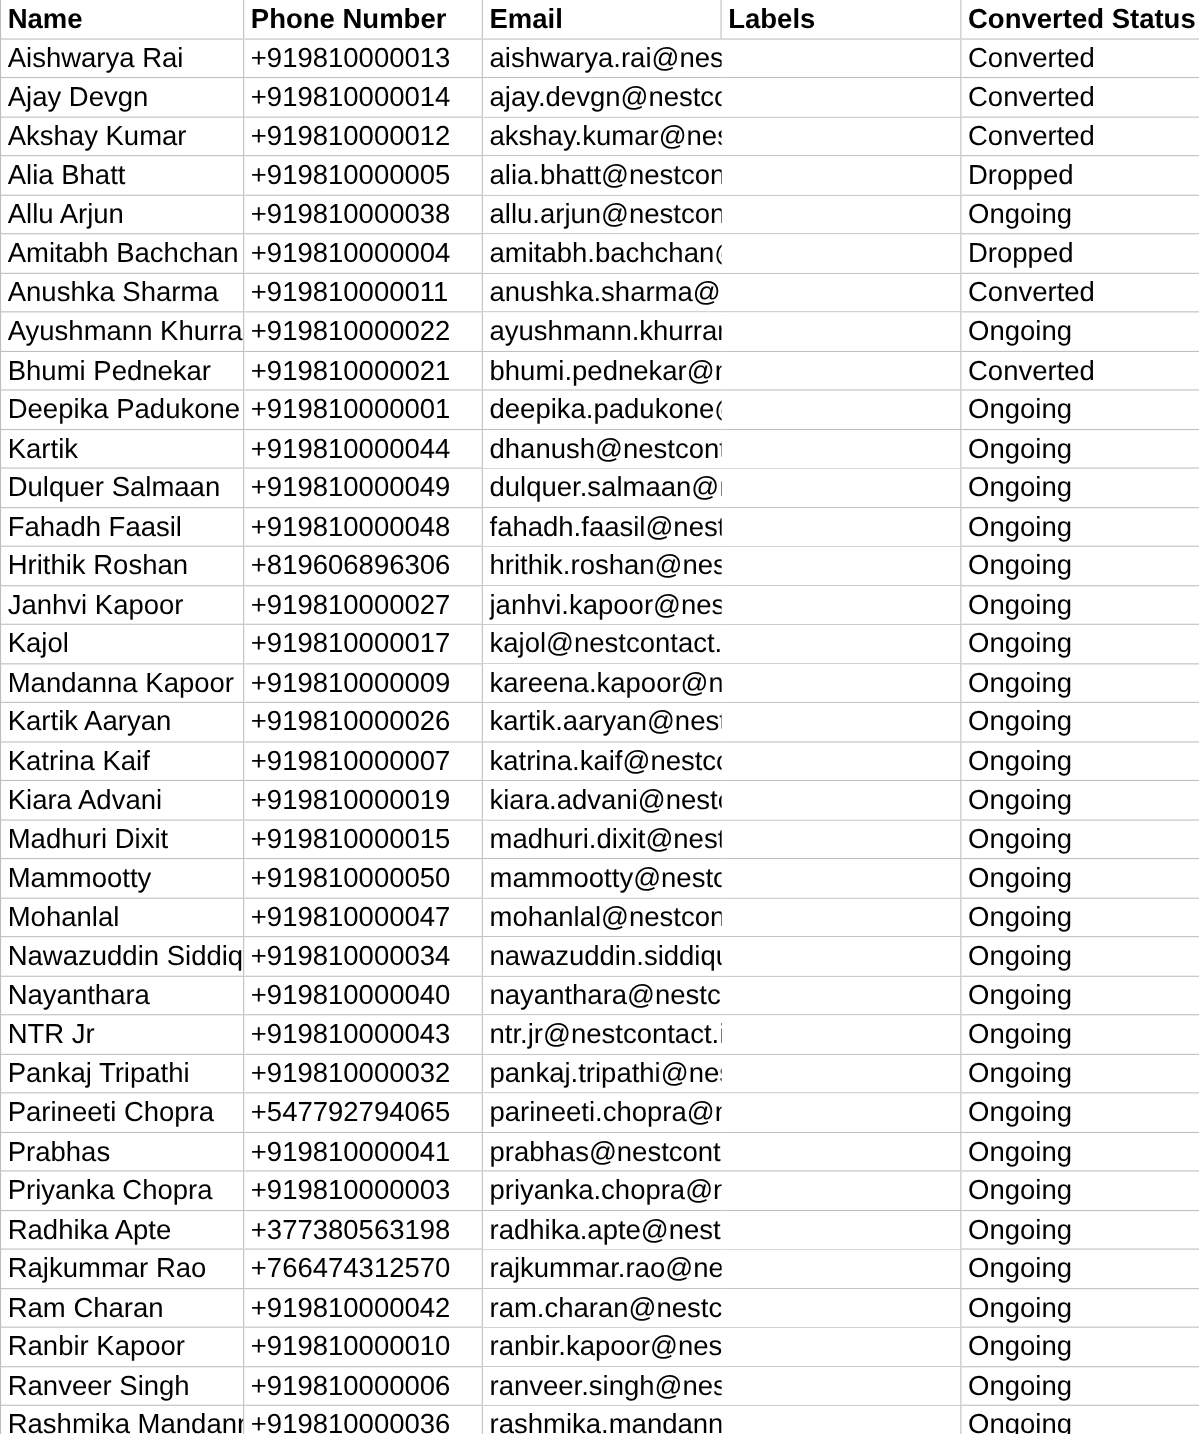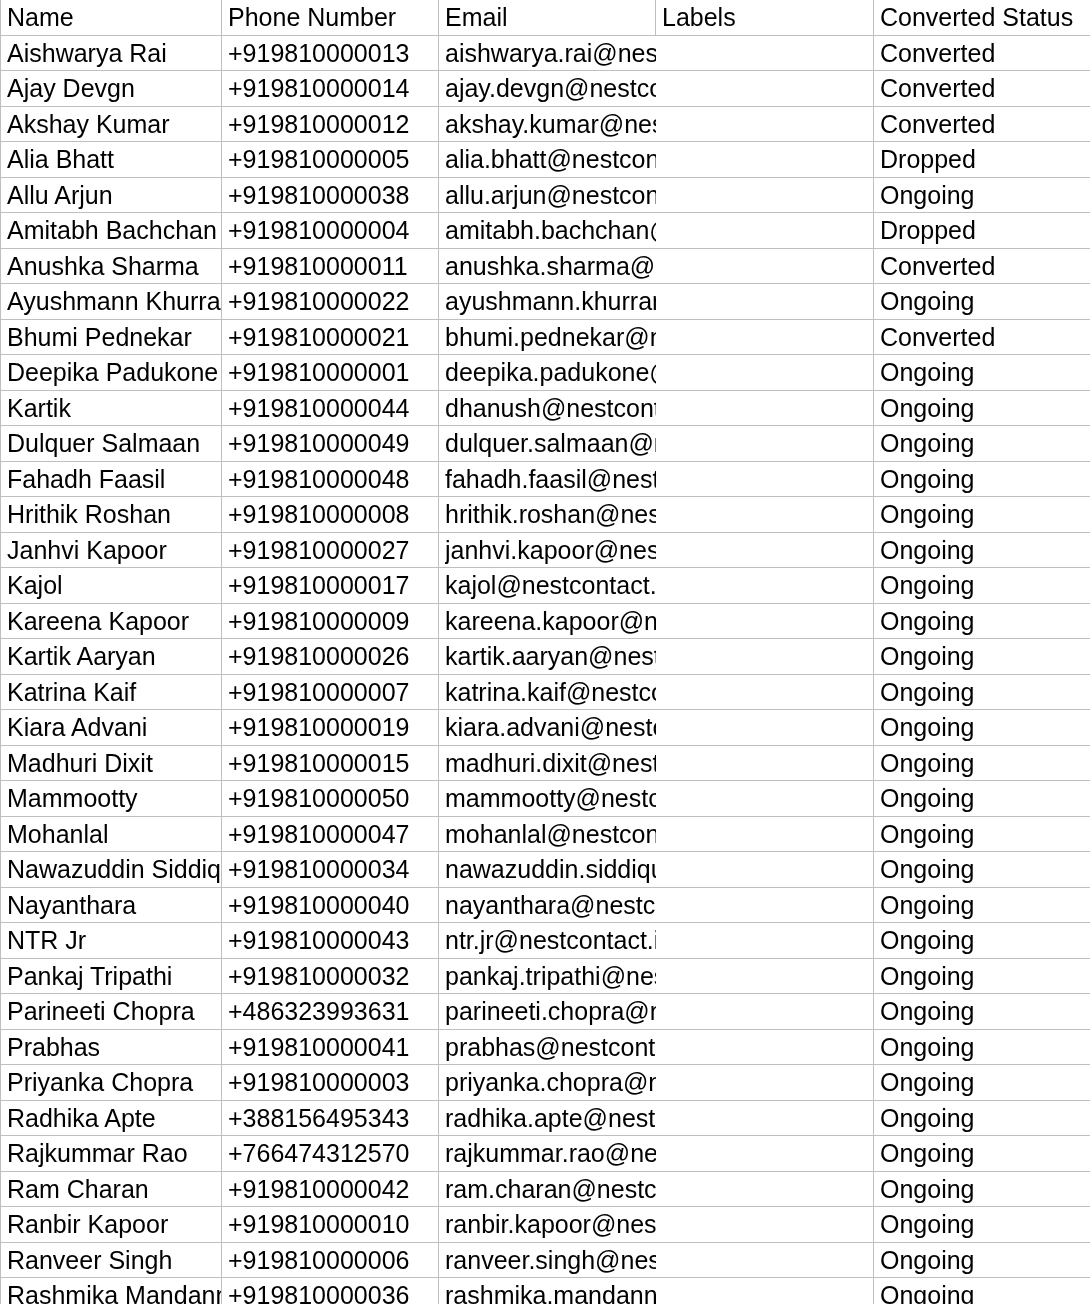--- a/index.html
+++ b/index.html
@@ -54,20 +54,21 @@
   #contacts-table tbody td.cell-labels {
     border-left: none;
     position: relative;
     z-index: 1;
   }
   #contacts-table tbody td.cell-name {
     overflow: hidden;
   }
   #contacts-table thead th {
     border-top: none;
+    font-weight: bold;
   }
   #contacts-table thead th.head-name {
     border-left: 1px solid #bfbfbf;
   }
   .clip {
     display: block;
     overflow: hidden;
     white-space: nowrap;
   }
 </style>
@@ -311,21 +312,21 @@
         </td>
         <td class="cell-status">
           <span class="clip">Ongoing</span>
         </td>
       </tr>
       <tr>
         <td class="cell-name">
           <span class="clip">Hrithik Roshan</span>
         </td>
         <td class="cell-phone">
-          <span class="clip">+919810000008</span>
+          <span class="clip">+819606896306</span>
         </td>
         <td class="cell-email">
           <span class="clip">hrithik.roshan@nestcontact.in</span>
         </td>
         <td class="cell-labels">
           <span class="clip"></span>
         </td>
         <td class="cell-status">
           <span class="clip">Ongoing</span>
         </td>
@@ -359,21 +360,21 @@
         </td>
         <td class="cell-labels">
           <span class="clip"></span>
         </td>
         <td class="cell-status">
           <span class="clip">Ongoing</span>
         </td>
       </tr>
       <tr>
         <td class="cell-name">
-          <span class="clip">Kareena Kapoor</span>
+          <span class="clip">Mandanna Kapoor</span>
         </td>
         <td class="cell-phone">
           <span class="clip">+919810000009</span>
         </td>
         <td class="cell-email">
           <span class="clip">kareena.kapoor@nestcontact.in</span>
         </td>
         <td class="cell-labels">
           <span class="clip"></span>
         </td>
@@ -549,21 +550,21 @@
         </td>
         <td class="cell-status">
           <span class="clip">Ongoing</span>
         </td>
       </tr>
       <tr>
         <td class="cell-name">
           <span class="clip">Parineeti Chopra</span>
         </td>
         <td class="cell-phone">
-          <span class="clip">+486323993631</span>
+          <span class="clip">+547792794065</span>
         </td>
         <td class="cell-email">
           <span class="clip">parineeti.chopra@nestcontact.in</span>
         </td>
         <td class="cell-labels">
           <span class="clip"></span>
         </td>
         <td class="cell-status">
           <span class="clip">Ongoing</span>
         </td>
@@ -600,21 +601,21 @@
         </td>
         <td class="cell-status">
           <span class="clip">Ongoing</span>
         </td>
       </tr>
       <tr>
         <td class="cell-name">
           <span class="clip">Radhika Apte</span>
         </td>
         <td class="cell-phone">
-          <span class="clip">+388156495343</span>
+          <span class="clip">+377380563198</span>
         </td>
         <td class="cell-email">
           <span class="clip">radhika.apte@nestcontact.in</span>
         </td>
         <td class="cell-labels">
           <span class="clip"></span>
         </td>
         <td class="cell-status">
           <span class="clip">Ongoing</span>
         </td>

